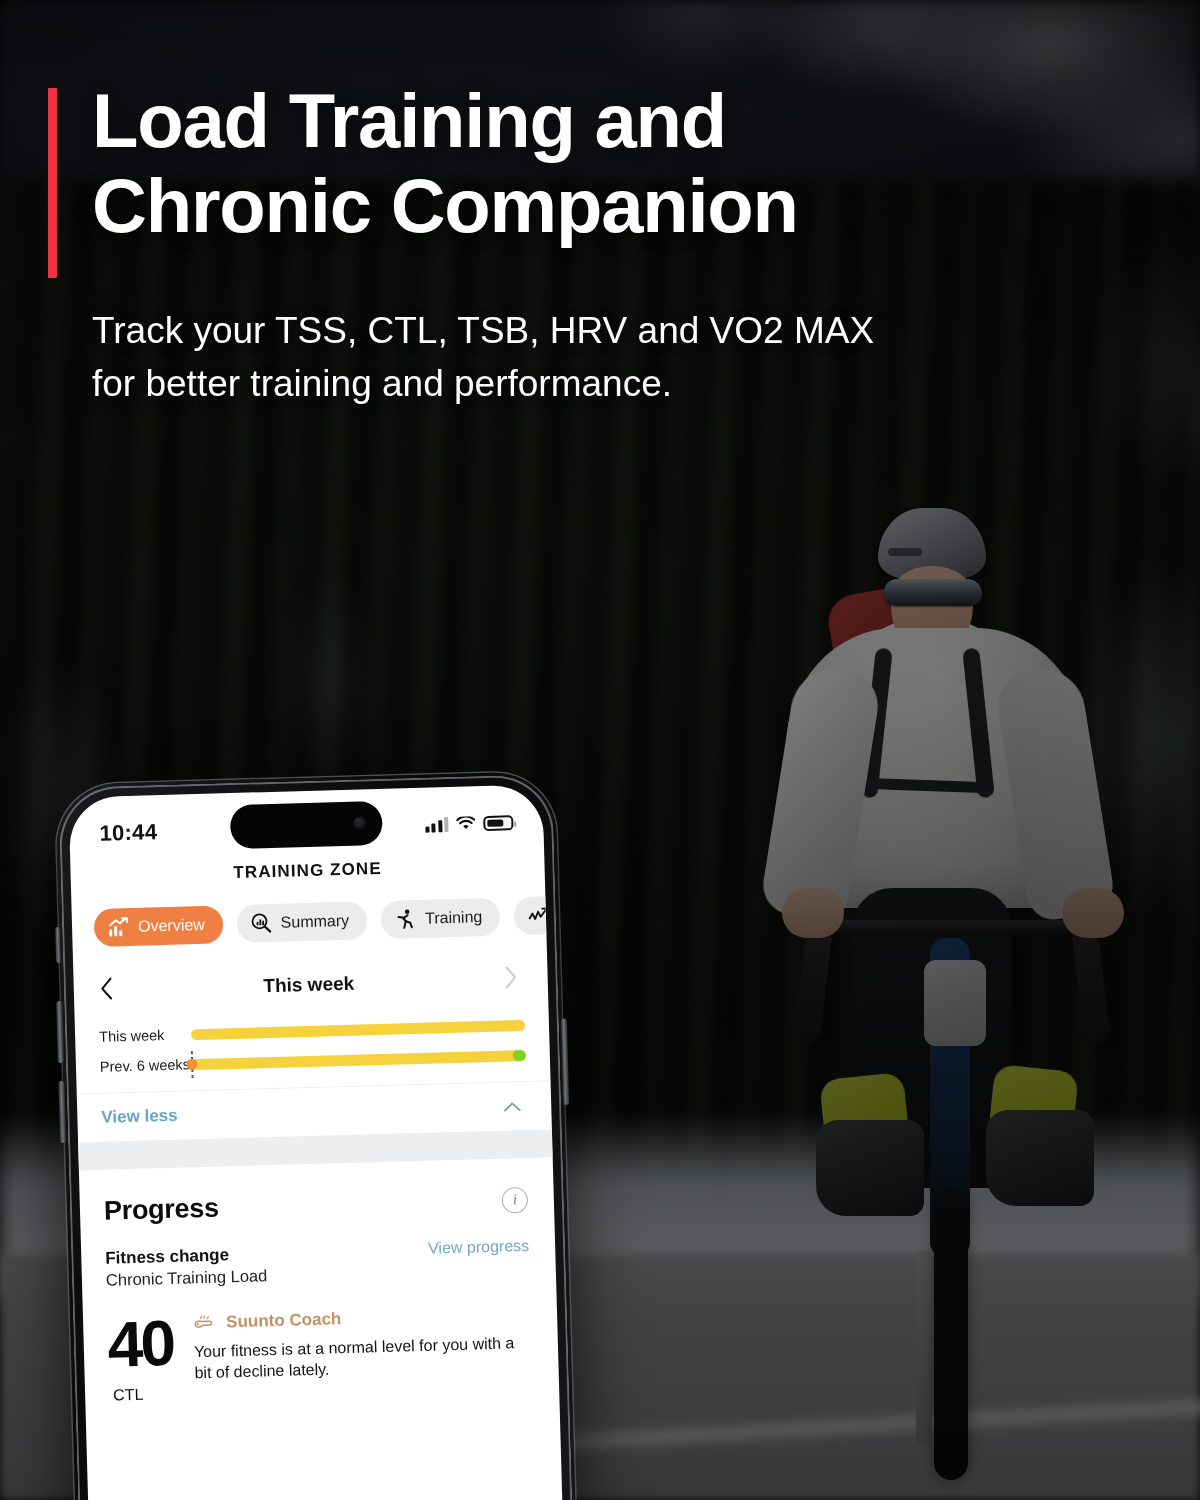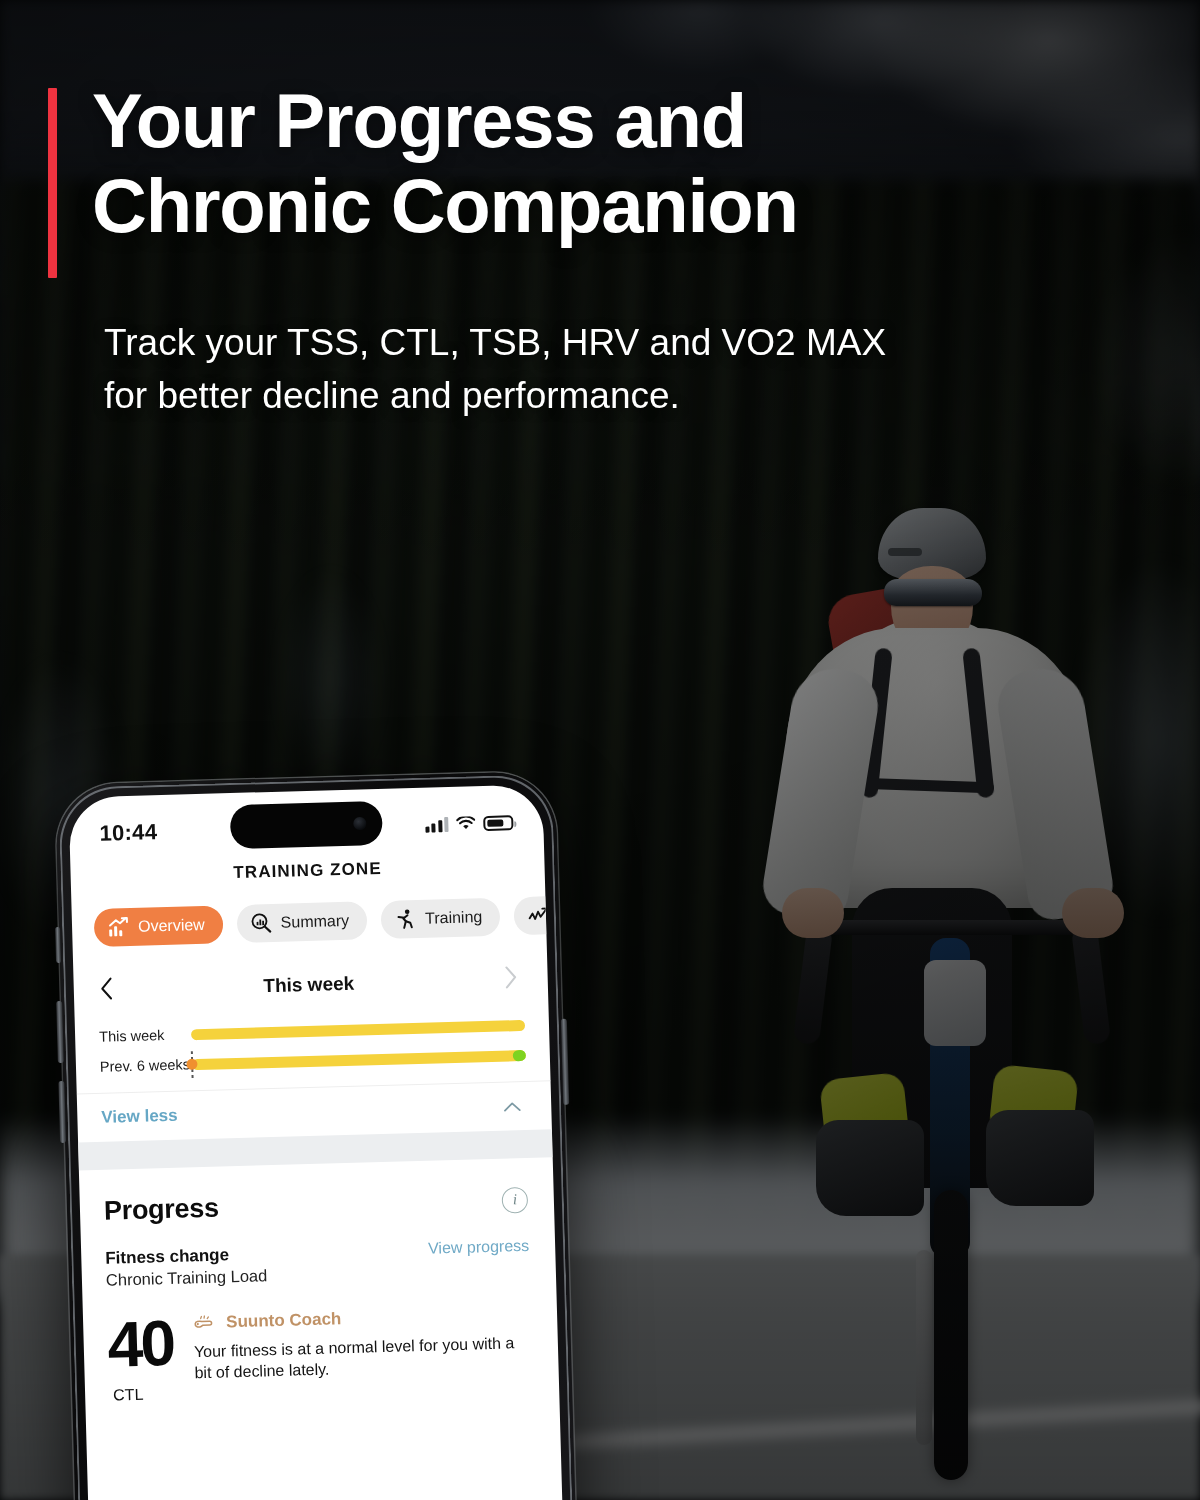--- a/index.html
+++ b/index.html
@@ -234,21 +234,21 @@
     text-shadow: 0 3px 16px rgba(0,0,0,.55);
     margin: 0;
   }
   .subhead {
     position: absolute; left: 92px; top: 305px; width: 960px;
     color: #ffffff;
     font-size: 37px;
     line-height: 1.42;
     font-weight: 400;
     text-shadow: 0 2px 12px rgba(0,0,0,.6);
-    margin: 12px;
+    margin: 0;
   }
 
   
   .phone-wrap {
     position: absolute;
     left: 55px; top: 778px;
     width: 500px; height: 760px;
     transform: rotate(-1.6deg);
     transform-origin: 50% 0%;
   }
@@ -457,26 +457,26 @@
       <div class="r-rim"></div>
       <div class="r-wheel"></div>
     </div>
 
     <div class="bg-vignette"></div>
   </div>
 
   <div class="hero">
     <div class="accent-bar"></div>
     <h1 class="headline">
-      <span>Your Progress and</span><br>
+      <span>Load Training and</span><br>
       <span>Chronic Companion</span>
     </h1>
     <p class="subhead">
       <span>Track your TSS, CTL, TSB, HRV and VO2 MAX</span><br>
-      <span>for better decline and performance.</span>
+      <span>for better training and performance.</span>
     </p>
   </div>
 
   <div class="phone-wrap">
     <div class="phone-frame">
       <div class="phone-edge"></div>
       <div class="btn-silent"></div>
       <div class="btn-vol-up"></div>
       <div class="btn-vol-dn"></div>
       <div class="btn-power"></div>

